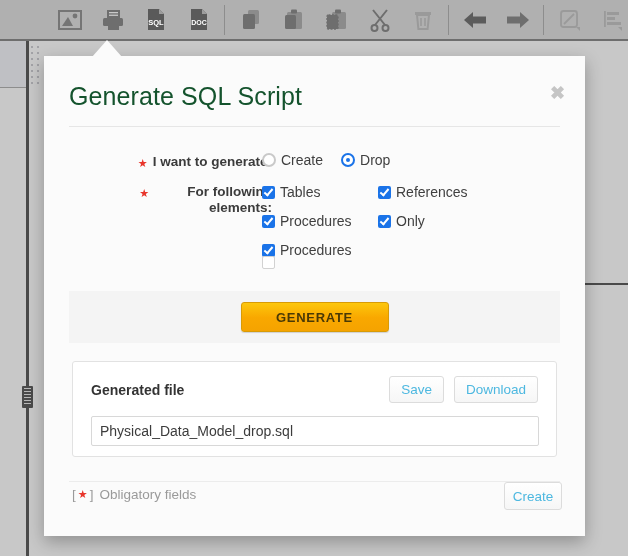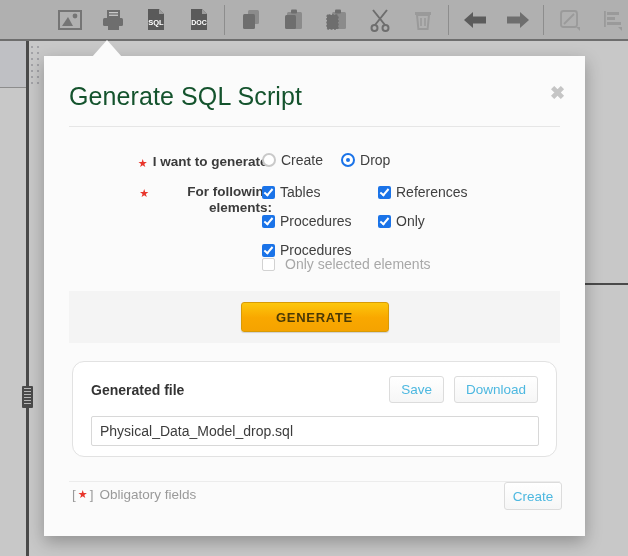--- a/index.html
+++ b/index.html
@@ -269,21 +269,21 @@
     font-family: "Liberation Sans", sans-serif;
     box-shadow: 0 1px 1px rgba(0,0,0,0.15);
   }
 
   
   #file-panel {
     position: absolute;
     left: 28px; top: 305px;
     width: 485px; height: 96px;
     border: 1px solid #e2e2e2;
-    border-radius: 12px;
+    border-radius: 3px;
     background: #fff;
     box-sizing: border-box;
   }
   #file-panel-label {
     position: absolute;
     left: 18px; top: 20px;
     font-size: 14px;
     font-weight: bold;
     color: #333;
   }
@@ -544,21 +544,20 @@
     <label class="cb-item">
       <span class="cb-box"></span>
       <span>Procedures</span>
     </label>
     <span></span>
   </div>
 
   <div id="cb-only">
     <label class="cb-item disabled">
       <span class="cb-box unchecked"></span>
-      <span>Only selected elements</span>
     </label>
   </div>
 
   <div id="generate-bar">
     <button id="generate-button">GENERATE</button>
   </div>
 
   <div id="file-panel">
     <div id="file-panel-label">Generated file</div>
     <div id="file-actions">

